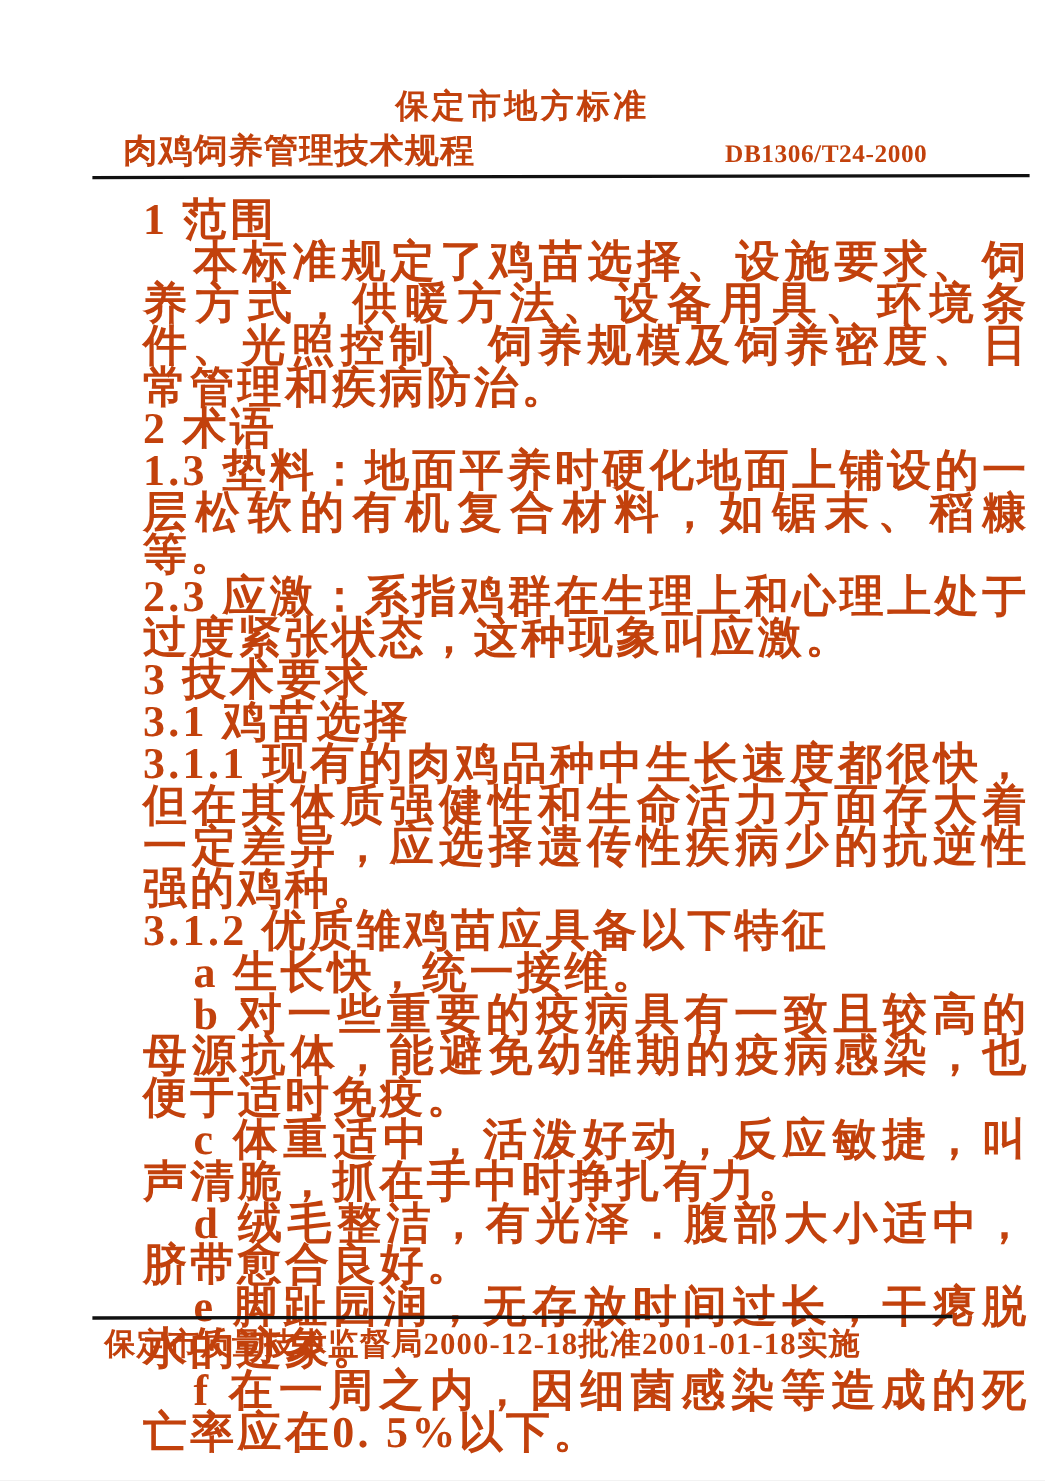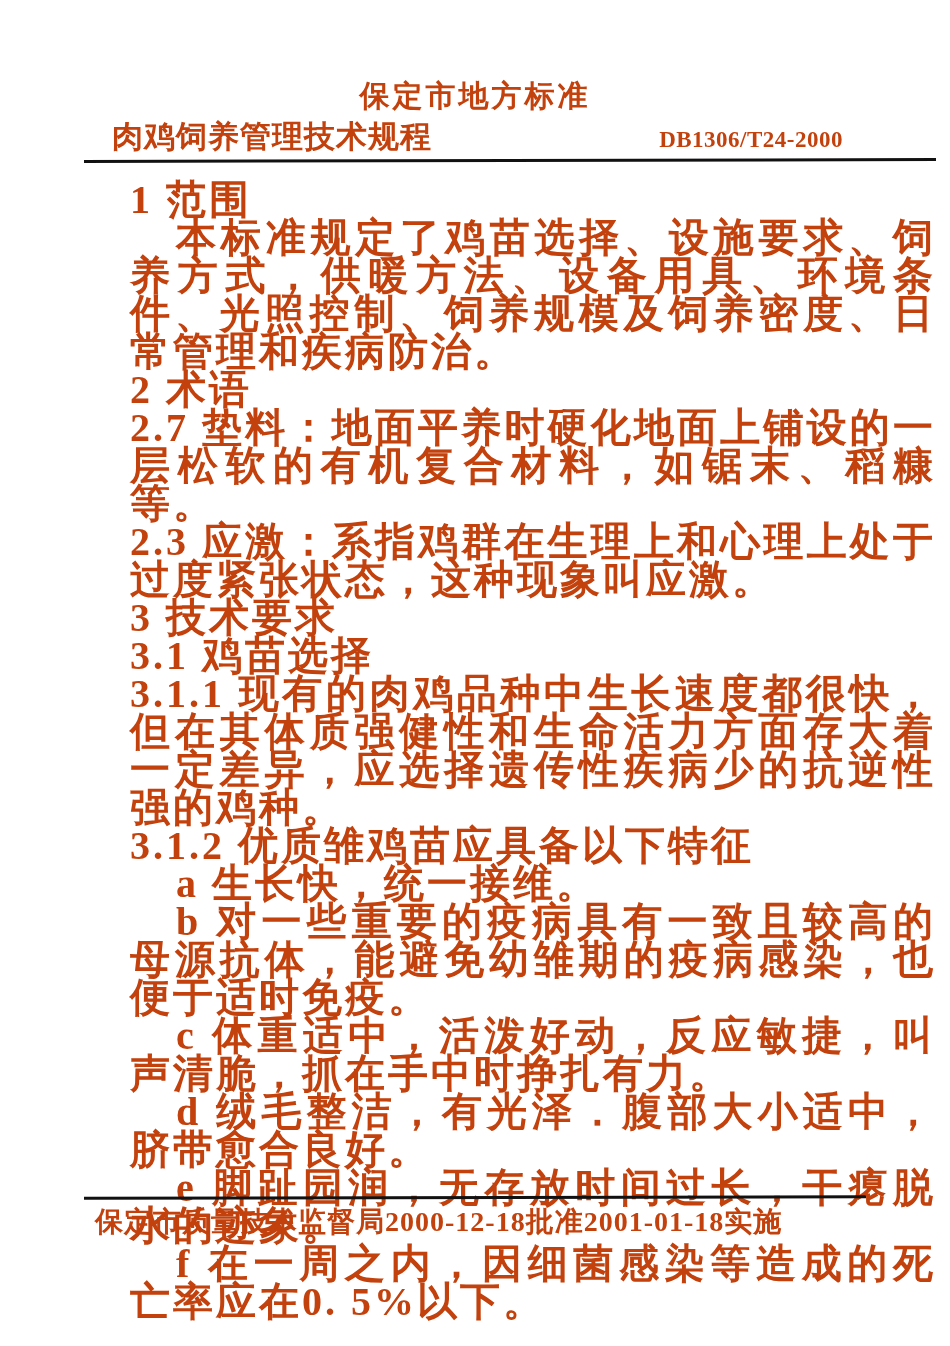--- a/index.html
+++ b/index.html
@@ -93,21 +93,21 @@
     <span class="doc-title">肉鸡饲养管理技术规程</span>
     <span class="std-number">DB1306/T24-2000</span>
   </div>
 
   <div class="header-rule"></div>
 
   <div class="doc-body">
       <p class="heading">1 范围</p>
       <p class="indent">本标准规定了鸡苗选择、设施要求、饲养方式，供暖方法、设备用具、环境条件、光照控制、饲养规模及饲养密度、日常管理和疾病防治。</p>
       <p class="heading">2 术语</p>
-      <p class="flush">2.7 垫料：地面平养时硬化地面上铺设的一层松软的有机复合材料，如锯末、稻糠等。</p>
+      <p class="flush">1.3 垫料：地面平养时硬化地面上铺设的一层松软的有机复合材料，如锯末、稻糠等。</p>
       <p class="flush">2.3 应激：系指鸡群在生理上和心理上处于过度紧张状态，这种现象叫应激。</p>
       <p class="heading">3 技术要求</p>
       <p class="heading">3.1 鸡苗选择</p>
       <p class="flush">3.1.1 现有的肉鸡品种中生长速度都很快，但在其体质强健性和生命活力方面存大着一定差异，应选择遗传性疾病少的抗逆性强的鸡种。</p>
       <p class="flush">3.1.2 优质雏鸡苗应具备以下特征</p>
       <p class="indent">a 生长快，统一接维。</p>
       <p class="indent">b 对一些重要的疫病具有一致且较高的母源抗体，能避免幼雏期的疫病感染，也便于适时免疫。</p>
       <p class="indent">c 体重适中，活泼好动，反应敏捷，叫声清脆，抓在手中时挣扎有力。</p>
       <p class="indent">d 绒毛整洁，有光泽．腹部大小适中，脐带愈合良好。</p>
       <p class="indent">e 脚趾园润，无存放时间过长，干瘪脱水的迹象。</p>

